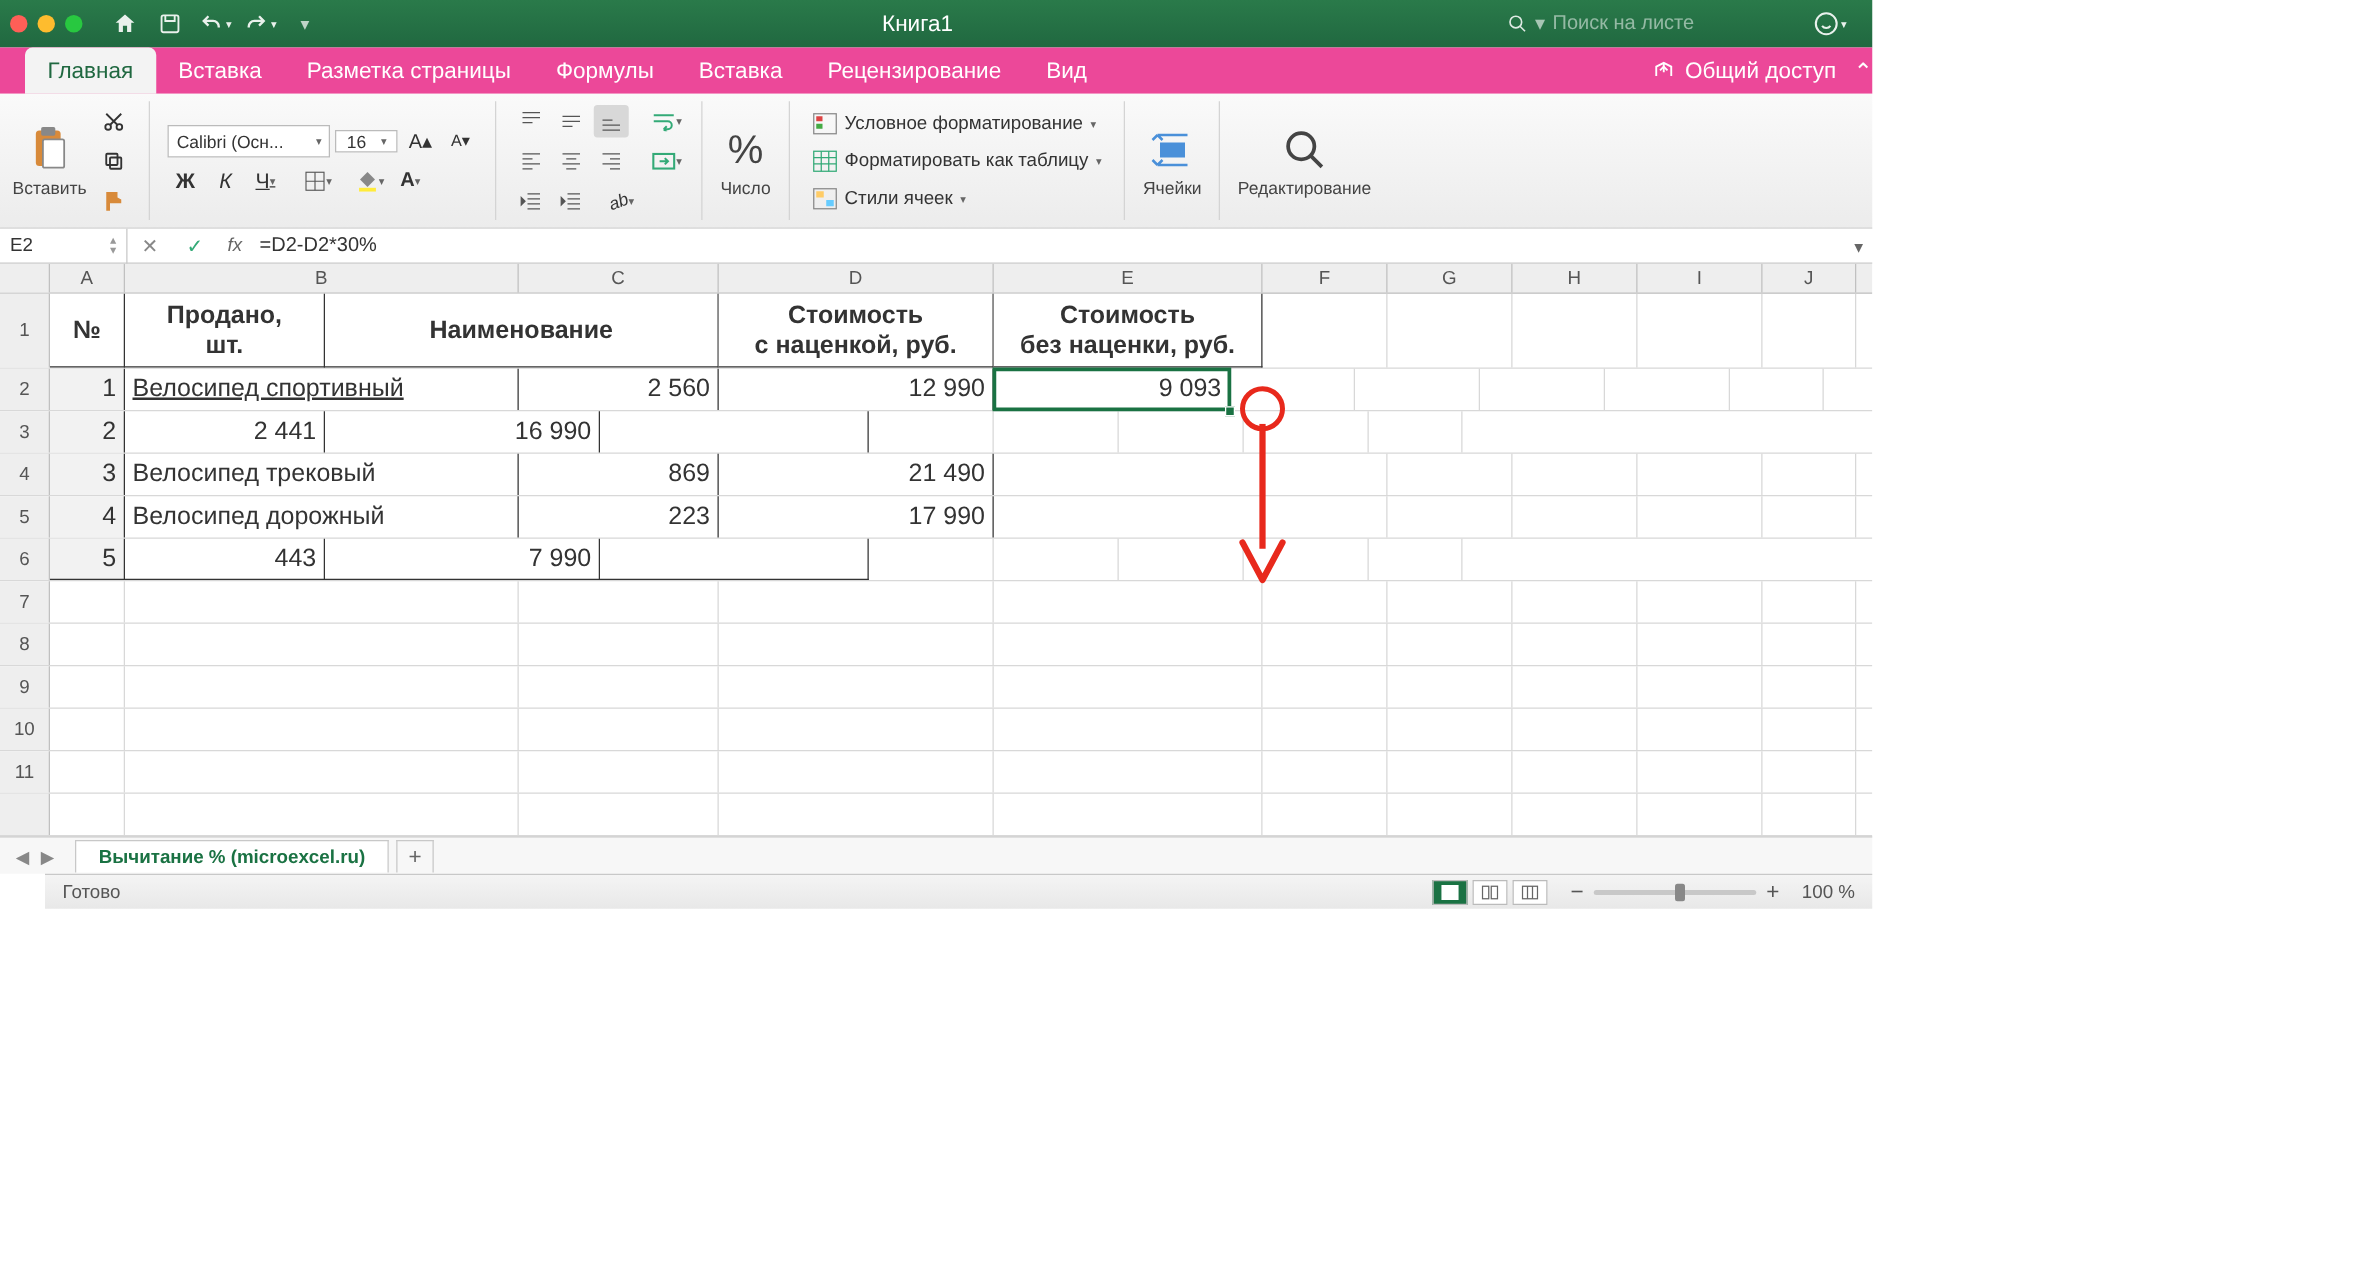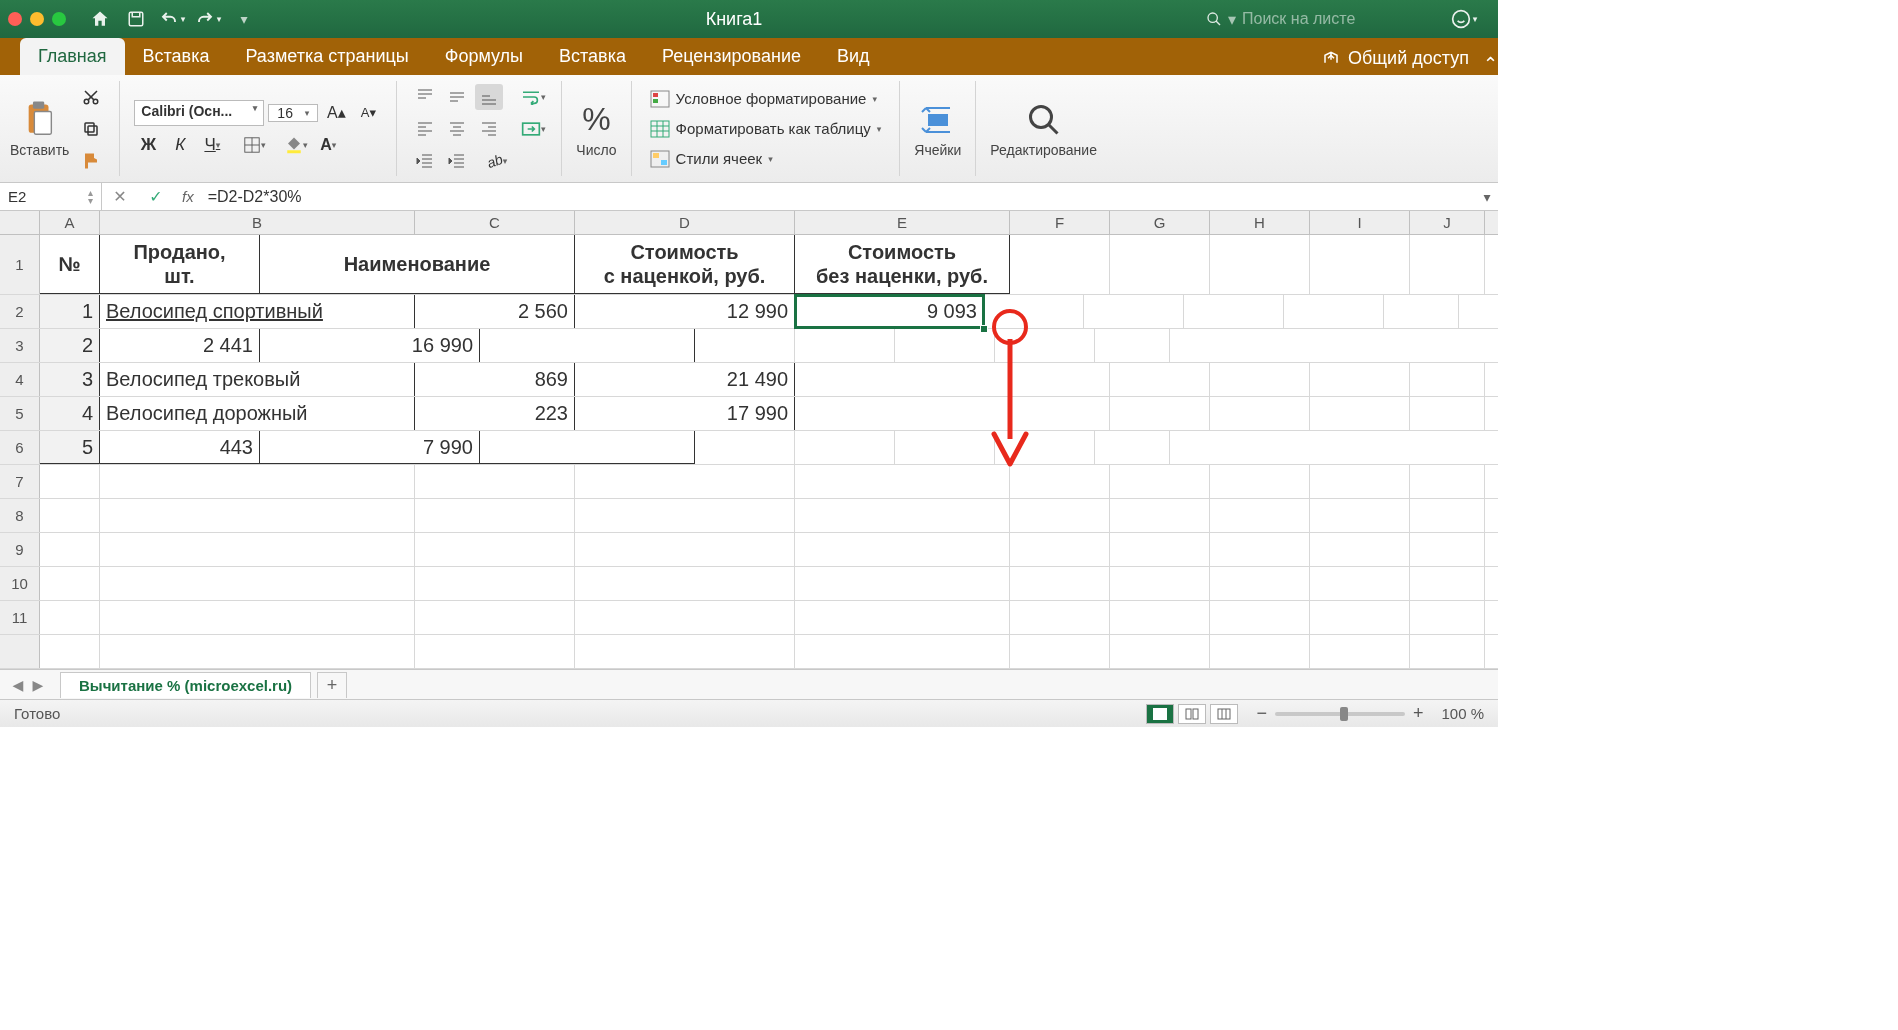--- a/index.html
+++ b/index.html
@@ -9,35 +9,35 @@
 .titlebar { height: 38px; background: linear-gradient(#2a7a4a, #206840); display: flex; align-items: center; padding: 0 8px; color: #fff; }
 .traffic { display: flex; gap: 8px; margin-right: 16px; }
 .dot { width: 14px; height: 14px; border-radius: 50%; }
 .dot.r { background: #ff5f57; } .dot.y { background: #febc2e; } .dot.g { background: #28c840; }
 .titlebar .tbtn { width: 36px; height: 28px; display: flex; align-items: center; justify-content: center; opacity: .9; }
 .titlebar .doc-title { flex: 1; text-align: center; font-size: 18px; font-weight: 500; }
 .titlebar .search { display: flex; align-items: center; gap: 6px; font-size: 16px; opacity: .85; min-width: 220px; }
 .titlebar .smiley { margin-left: 20px; margin-right: 8px; }
 
 
-.ribtabs { height: 37px; background: #a16207; display: flex; align-items: flex-end; padding-left: 20px; }
+.ribtabs { height: 37px; background: #ec4899; display: flex; align-items: center; padding-left: 20px; }
 .ribtab { padding: 8px 18px; color: #fff; font-size: 18px; }
 .ribtab.active { background: #f3f3f3; color: #206840; border-radius: 6px 6px 0 0; font-weight: 500; }
 .ribtabs .spacer { flex: 1; }
 .share { color: #fff; font-size: 18px; padding: 6px 14px; display: flex; align-items: center; gap: 8px; }
 
 
 .ribbon { height: 108px; background: linear-gradient(#fafafa, #ececec); border-bottom: 1px solid #c8c8c8; display: flex; padding: 6px 10px; gap: 14px; }
 .group { display: flex; align-items: center; gap: 8px; border-right: 1px solid #d4d4d4; padding-right: 14px; }
 .group:last-child { border-right: none; }
 .vstack { display: flex; flex-direction: column; align-items: center; gap: 2px; }
 .icon-lg { width: 40px; height: 40px; display: flex; align-items: center; justify-content: center; }
 .lbl { font-size: 14px; color: #444; }
 .btn-sm { width: 28px; height: 26px; display: flex; align-items: center; justify-content: center; border-radius: 3px; }
-.font-sel { width: 130px; height: 26px; border: 1px solid #bbb; background: #fff; font-size: 14px; padding: 2px 6px; display: flex; align-items: flex-start; justify-content: space-between; font-weight: bold; }
+.font-sel { width: 130px; height: 26px; border: 1px solid #bbb; background: #fff; font-size: 14px; padding: 2px 6px; display: flex; align-items: center; justify-content: space-between; }
 .size-sel { width: 50px; height: 18px; border: 1px solid #bbb; background: #fff; font-size: 14px; padding: 2px 8px; display: flex; align-items: center; justify-content: space-between; }
 .row { display: flex; gap: 4px; align-items: center; }
 .col { display: flex; flex-direction: column; gap: 6px; }
 .fmt-item { display: flex; align-items: center; gap: 6px; font-size: 15px; color: #333; padding: 2px 4px; }
 .fmt-icon { width: 20px; height: 18px; }
 
 
 .fmlbar { height: 28px; border-bottom: 1px solid #c8c8c8; display: flex; align-items: center; background: #fff; }
 .namebox { width: 102px; height: 28px; border-right: 1px solid #c8c8c8; padding: 0 8px; display: flex; align-items: center; font-size: 15px; }
 .namebox .arrows { margin-left: auto; font-size: 10px; line-height: 8px; color: #999; }
@@ -66,21 +66,21 @@
 .anno-circle { position: absolute; width: 36px; height: 36px; border: 4px solid #e8291c; border-radius: 50%; pointer-events: none; }
 .anno-arrow { position: absolute; pointer-events: none; }
 
 
 .sheettabs { height: 30px; border-top: 1px solid #c8c8c8; background: #f7f7f7; display: flex; align-items: center; padding: 0 8px; }
 .nav-tri { width: 20px; text-align: center; color: #888; font-size: 14px; }
 .sheet-tab { padding: 4px 18px; background: #fff; border: 1px solid #c8c8c8; border-bottom: none; color: #1a7243; font-weight: 600; font-size: 15px; margin-left: 12px; }
 .add-tab { width: 30px; text-align: center; font-size: 18px; color: #666; margin-left: 6px; border: 1px solid #c8c8c8; border-bottom: none; padding: 2px 8px; }
 
 
-.status { height: 28px; background: linear-gradient(#f4f4f4, #e8e8e8); border-top: 1px solid #c8c8c8; display: flex; align-items: center; padding: 0 14px; font-size: 15px; color: #555; }
+.status { height: 28px; background: linear-gradient(#f4f4f4, #e8e8e8); border-top: 1px solid #c8c8c8; display: flex; align-items: center; padding: 0 14px; font-size: 15px; color: #555; margin-left: 36px; }
 .status .sp { flex: 1; }
 .view-btn { width: 28px; height: 20px; border: 1px solid #bbb; margin-left: 4px; display: flex; align-items: center; justify-content: center; background: #fff; }
 .view-btn.active { background: #1a7243; color: #fff; }
 .zoom { display: flex; align-items: center; gap: 8px; margin-left: 18px; }
 .zoom-track { width: 130px; height: 4px; background: #c8c8c8; position: relative; border-radius: 2px; }
 .zoom-thumb { position: absolute; left: 50%; top: -5px; width: 8px; height: 14px; background: #888; border-radius: 2px; }
 
 svg { display: block; }
 .tri { font-size: 9px; color: #666; }
 </style>

